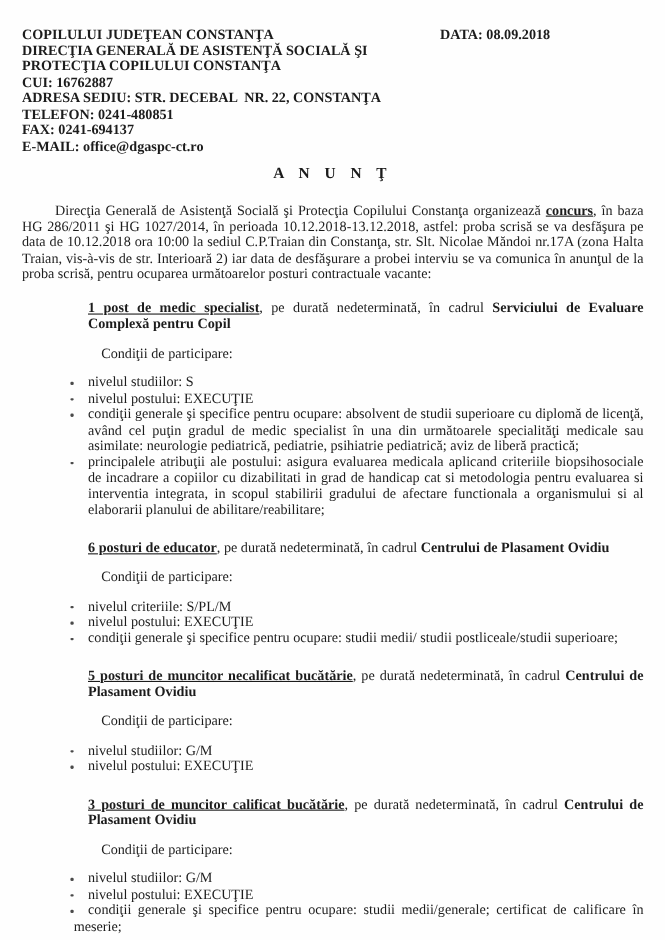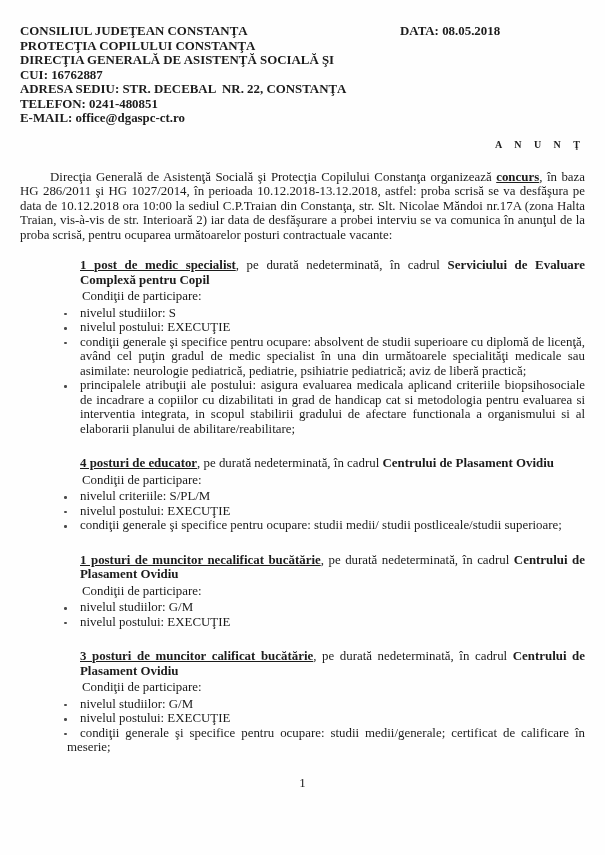--- a/index.html
+++ b/index.html
@@ -14,40 +14,40 @@
     font-size: 12.9px;
     line-height: 14.5px;
     color: #1c1c1c;
     overflow: hidden;
   }
   .header { display: flex; justify-content: space-between; font-weight: bold; }
   .header-left { width: 360px; }
   .header-right { width: 185px; }
   .org-line, .ref-line { white-space: pre-wrap; }
   .title {
-    text-align: right;
-    font-size: 10px;
+    text-align: center;
+    font-size: 14px;
     font-weight: bold;
     letter-spacing: 5px;
     margin: 9px 0 0 0;
     line-height: 20px;
   }
   .intro {
     margin: 15px 0 0 0;
     text-align: justify;
     text-indent: 30px;
   }
   .emph { font-weight: bold; text-decoration: underline; }
   .sections-host { display: block; }
   .job-section { margin: 20px 0 0 60px; }
   .job-section:first-of-type { margin-top: 16px; }
   .job-title { margin: 0; text-align: justify; }
   .post { font-weight: bold; text-decoration: underline; }
   .unit { font-weight: bold; }
-  .cond-label { margin: 2px; }
+  .cond-label { margin: 12px; }
   .bullets { list-style: none; margin: 0; padding: 0; }
   .bullet { position: relative; text-align: justify; }
   .bullet .dot {
     position: absolute;
     left: -16px;
     top: 7px;
     width: 2.5px;
     height: 2.5px;
     border-radius: 50%;
     background: #4a4a4a;
@@ -57,37 +57,38 @@
   .job-section:last-of-type .bullet:last-child .dot { left: -3px; }
   .page-number { text-align: center; margin-top: 21px; }
 </style>
 </head>
 <body>
 
 <div class="page">
 
   <div class="header">
     <div class="header-left">
-  <div class="org-line">CONSILIUL JUDEŢEAN CONSTANŢA</div>
+  <div class="org-line">COPILULUI JUDEŢEAN CONSTANŢA</div>
+
+  <div class="org-line">DIRECŢIA GENERALĂ DE ASISTENŢĂ SOCIALĂ ŞI</div>
 
   <div class="org-line">PROTECŢIA COPILULUI CONSTANŢA</div>
-
-  <div class="org-line">DIRECŢIA GENERALĂ DE ASISTENŢĂ SOCIALĂ ŞI</div>
 
   <div class="org-line">CUI: 16762887</div>
 
   <div class="org-line">ADRESA SEDIU: STR. DECEBAL &nbsp;NR. 22, CONSTANŢA</div>
 
   <div class="org-line">TELEFON: 0241-480851</div>
 
+  <div class="org-line">FAX: 0241-694137</div>
 
   <div class="org-line">E-MAIL: office@dgaspc-ct.ro</div>
 </div>
     <div class="header-right">
-      <div class="ref-line">DATA: 08.05.2018</div>
+      <div class="ref-line">DATA: 08.09.2018</div>
     </div>
   </div>
 
   <h1 class="title">A N U N Ţ</h1>
 
   <p class="intro"><span>Direcţia Generală de Asistenţă Socială şi Protecţia Copilului Constanţa organizează </span><span class="emph">concurs</span><span>, în baza HG 286/2011 şi HG 1027/2014, în perioada 10.12.2018-13.12.2018, astfel: proba scrisă se va desfăşura pe data de 10.12.2018 ora 10:00 la sediul C.P.Traian din Constanţa, str. Slt. Nicolae Măndoi nr.17A (zona Halta Traian, vis-à-vis de str. Interioară 2) iar data de desfăşurare a probei interviu se va comunica în anunţul de la proba scrisă, pentru ocuparea următoarelor posturi contractuale vacante:</span></p>
 
   <div class="sections-host">
   <section class="job-section">
     <p class="job-title"><span class="post">1 post de medic specialist</span><span>, pe durată nedeterminată, în cadrul </span><span class="unit">Serviciului de Evaluare Complexă pentru Copil</span></p>
@@ -97,34 +98,34 @@
 
   <li class="bullet"><span class="dot"></span><span>nivelul postului: EXECUŢIE</span></li>
 
   <li class="bullet"><span class="dot"></span><span>condiţii generale şi specifice pentru ocupare: absolvent de studii superioare cu diplomă de licenţă, având cel puţin gradul de medic specialist în una din următoarele specialităţi medicale sau asimilate: neurologie pediatrică, pediatrie, psihiatrie pediatrică; aviz de liberă practică;</span></li>
 
   <li class="bullet"><span class="dot"></span><span>principalele atribuţii ale postului: asigura evaluarea medicala aplicand criteriile biopsihosociale de incadrare a copiilor cu dizabilitati in grad de handicap cat si metodologia pentru evaluarea si interventia integrata, in scopul stabilirii gradului de afectare functionala a organismului si al elaborarii planului de abilitare/reabilitare;</span></li>
 </ul>
   </section>
 
   <section class="job-section">
-    <p class="job-title"><span class="post">4 posturi de educator</span><span>, pe durată nedeterminată, în cadrul </span><span class="unit">Centrului de Plasament Ovidiu</span></p>
+    <p class="job-title"><span class="post">6 posturi de educator</span><span>, pe durată nedeterminată, în cadrul </span><span class="unit">Centrului de Plasament Ovidiu</span></p>
     <p class="cond-label">Condiţii de participare:</p>
     <ul class="bullets">
   <li class="bullet"><span class="dot"></span><span>nivelul criteriile: S/PL/M</span></li>
 
   <li class="bullet"><span class="dot"></span><span>nivelul postului: EXECUŢIE</span></li>
 
   <li class="bullet"><span class="dot"></span><span>condiţii generale şi specifice pentru ocupare: studii medii/ studii postliceale/studii superioare;</span></li>
 
 </ul>
   </section>
 
   <section class="job-section">
-    <p class="job-title"><span class="post">1 posturi de muncitor necalificat bucătărie</span><span>, pe durată nedeterminată, în cadrul </span><span class="unit">Centrului de Plasament Ovidiu</span></p>
+    <p class="job-title"><span class="post">5 posturi de muncitor necalificat bucătărie</span><span>, pe durată nedeterminată, în cadrul </span><span class="unit">Centrului de Plasament Ovidiu</span></p>
     <p class="cond-label">Condiţii de participare:</p>
     <ul class="bullets">
   <li class="bullet"><span class="dot"></span><span>nivelul studiilor: G/M</span></li>
 
   <li class="bullet"><span class="dot"></span><span>nivelul postului: EXECUŢIE</span></li>
 
 
 </ul>
   </section>
 

